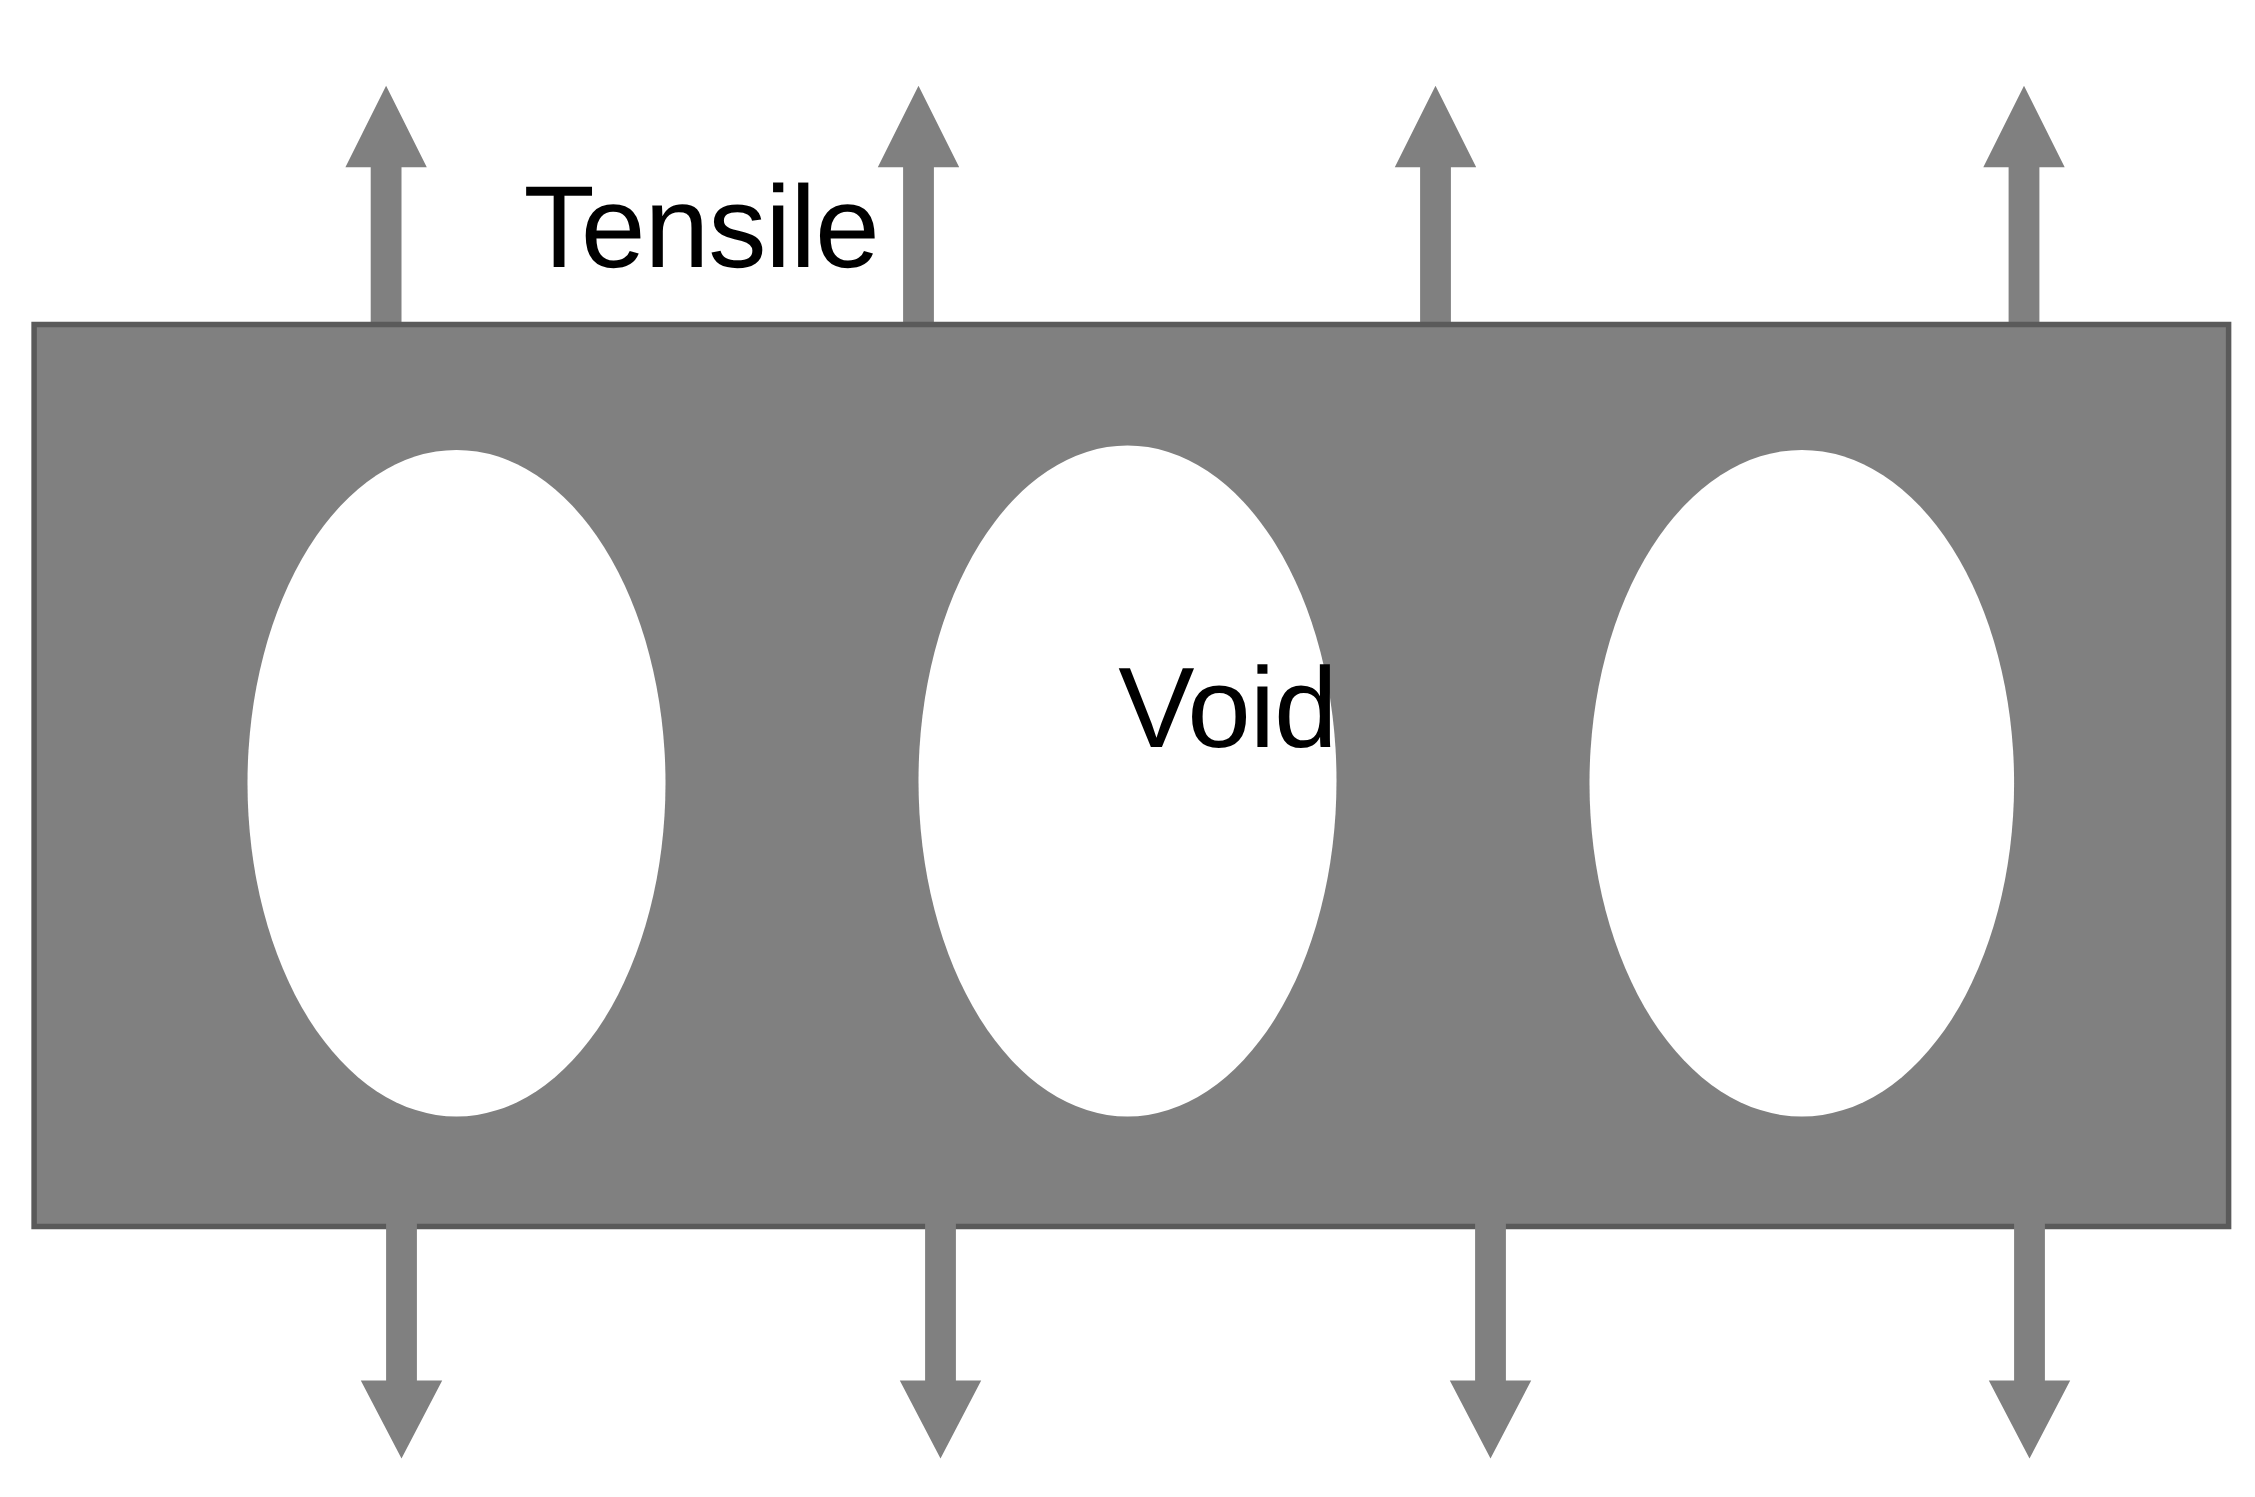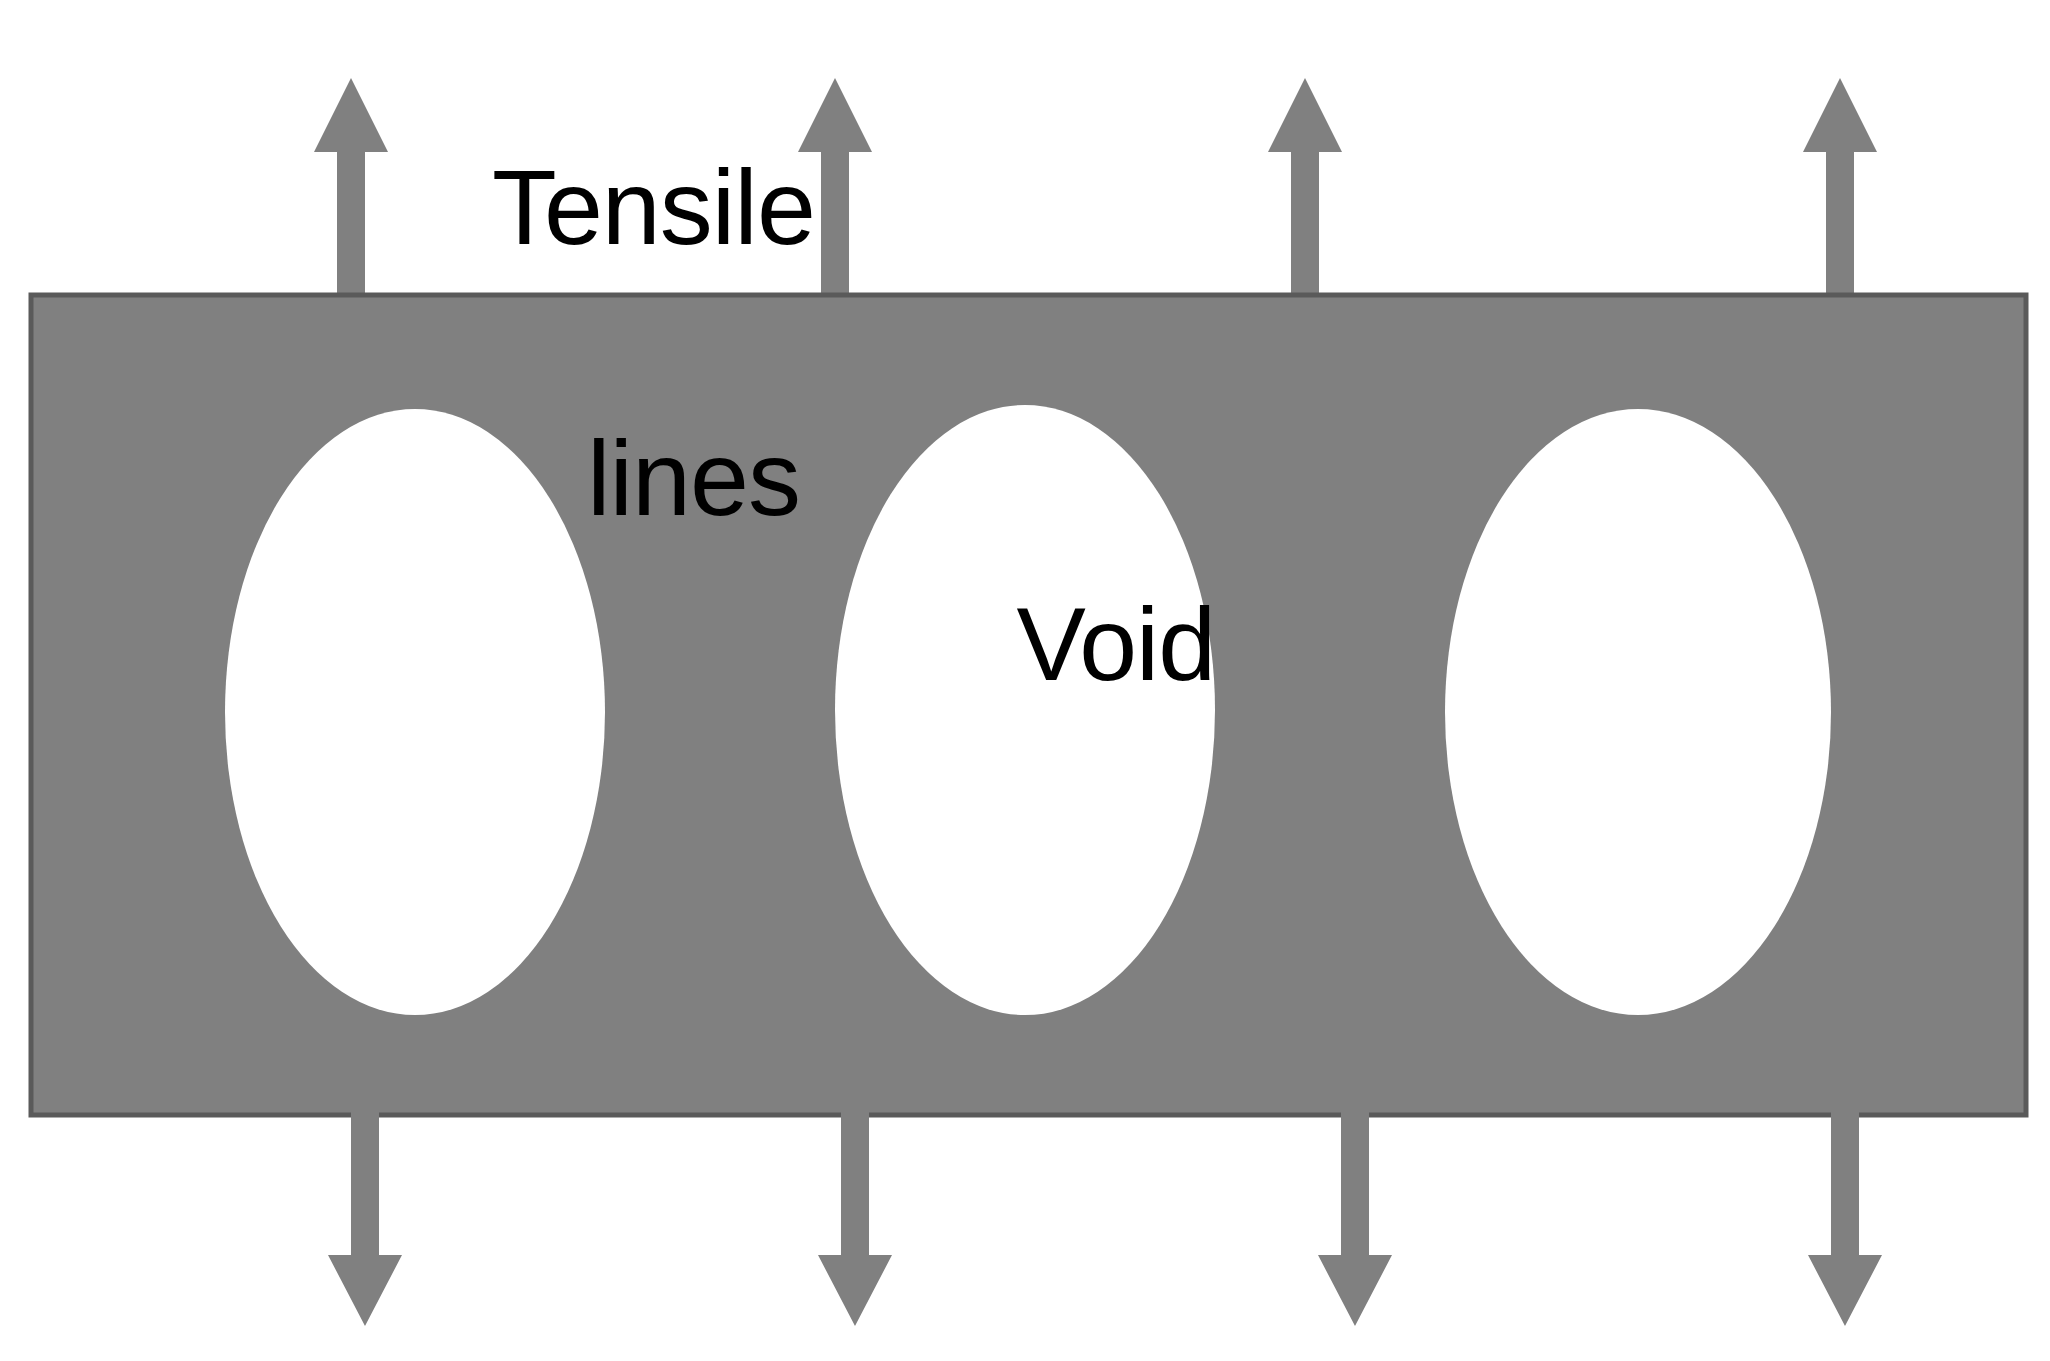--- a/index.html
+++ b/index.html
@@ -25,25 +25,25 @@
     top: 0;
   }
   .label-text {
     position: absolute;
     font-family: "Liberation Sans", sans-serif;
     color: #000000;
     white-space: pre;
     line-height: 1.28;
   }
   #tensile-label {
-    left: 380px;
+    left: 364px;
     top: 4px;
     width: 420px;
     font-size: 106px;
-    text-align: right;
+    text-align: center;
     letter-spacing: -1px;
   }
   #tensile-label .l2 {
     display: block;
   }
   #void-label {
     left: 835px;
     top: 578px;
     width: 380px;
     font-size: 104px;
@@ -77,18 +77,17 @@
       <path fill="#808080" d="M 365 1326 L 328 1255 L 351 1255 L 351 1110 L 379 1110 L 379 1255 L 402 1255 Z"></path>
       <path fill="#808080" d="M 855 1326 L 818 1255 L 841 1255 L 841 1110 L 869 1110 L 869 1255 L 892 1255 Z"></path>
       <path fill="#808080" d="M 1355 1326 L 1318 1255 L 1341 1255 L 1341 1110 L 1369 1110 L 1369 1255 L 1392 1255 Z"></path>
       <path fill="#808080" d="M 1845 1326 L 1808 1255 L 1831 1255 L 1831 1110 L 1859 1110 L 1859 1255 L 1882 1255 Z"></path>
     </g>
 
   </svg>
 
   <div class="label-text" id="tensile-label">
     <span class="l1">Tensile</span>
-    <span class="l2">lines</span>
   </div>
 
   <div class="label-text" id="void-label">Void</div>
 
 </div>
 
 </body></html>

